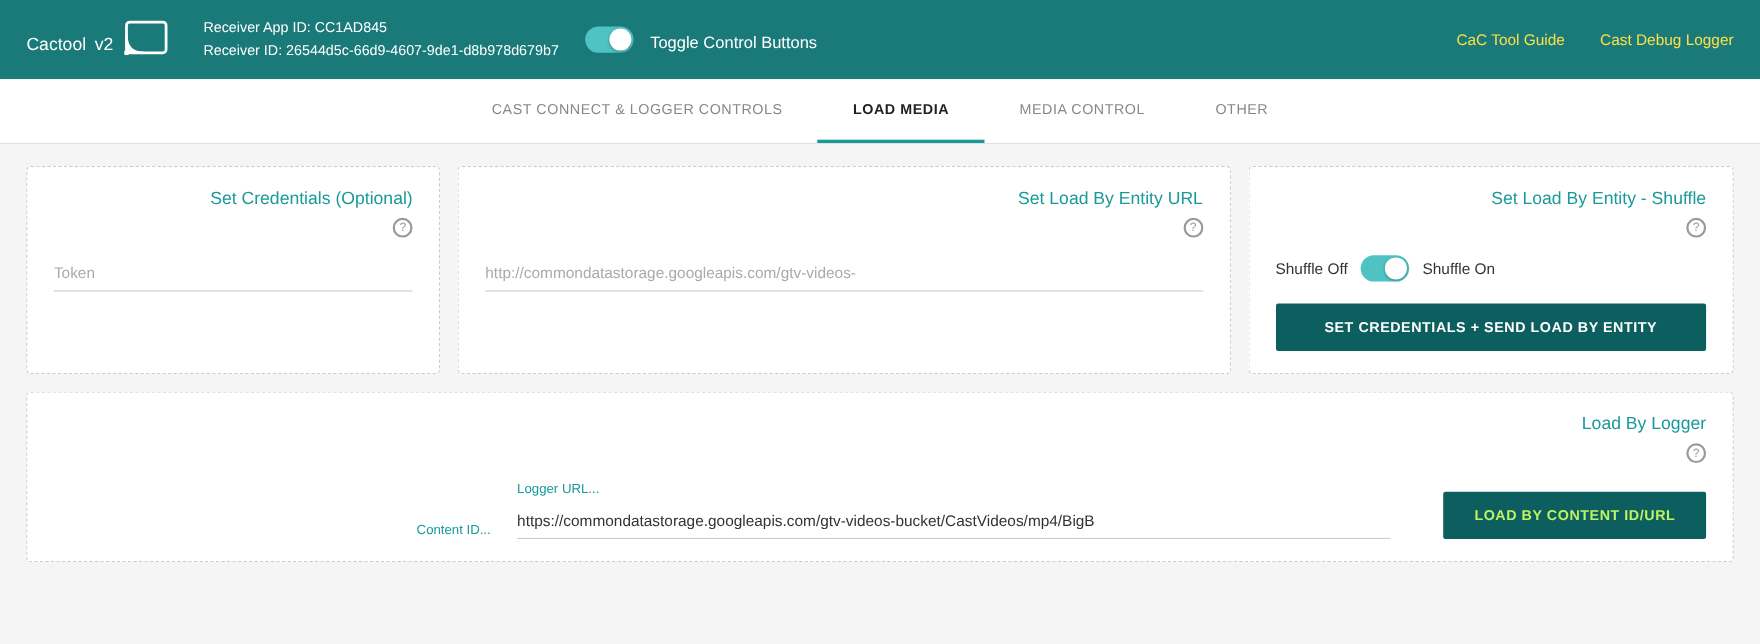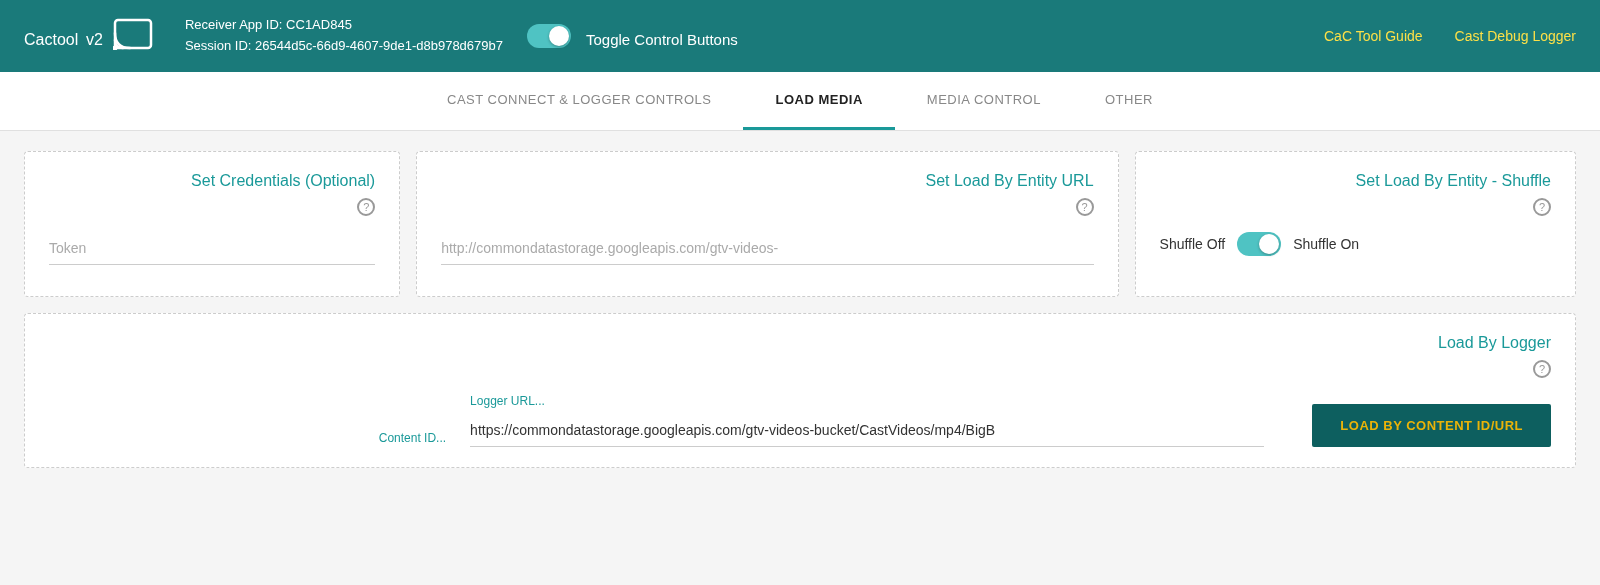--- a/index.html
+++ b/index.html
@@ -244,21 +244,21 @@
       flex: 1;
       align-items: flex-end;
     }
     .load-btn-area {
       display: flex;
       align-items: flex-end;
       margin-left: 24px;
     }
     .btn-load {
       background: #0d5f5f;
-      color: #eab308;
+      color: #bef264;
       border: none;
       padding: 14px 28px;
       font-size: 13px;
       font-weight: 700;
       letter-spacing: 0.5px;
       cursor: pointer;
       border-radius: 2px;
       text-transform: uppercase;
       white-space: nowrap;
     }
@@ -282,21 +282,21 @@
       </svg>
     </span>
   </div>
 
   <div class="header-info">
     <div>
       <span>Receiver App ID:</span>
       <span>CC1AD845</span>
     </div>
     <div>
-      <span>Session ID:</span>
+      <span>Receiver ID:</span>
       <span>26544d5c-66d9-4607-9de1-d8b978d679b7</span>
     </div>
   </div>
 
   <div class="toggle-area">
     <div class="toggle-switch"></div>
     <span class="toggle-label">Toggle Control Buttons</span>
   </div>
 
   <nav class="header-links">
@@ -335,20 +335,21 @@
     <div class="card card-shuffle">
       <div class="card-title">
         <span>Set Load By Entity - Shuffle</span>
         <span class="help-icon">?</span>
       </div>
       <div class="shuffle-row">
         <span class="shuffle-label">Shuffle Off</span>
         <div class="toggle-shuffle"></div>
         <span class="shuffle-label">Shuffle On</span>
       </div>
+      <button class="btn-primary">SET CREDENTIALS + SEND LOAD BY ENTITY</button>
     </div>
 
   </div>
 
   <div class="bottom-row">
     <div class="card card-load-content">
       <div class="card-title">
         <span>Load By Logger</span>
         <span class="help-icon">?</span>
       </div>

